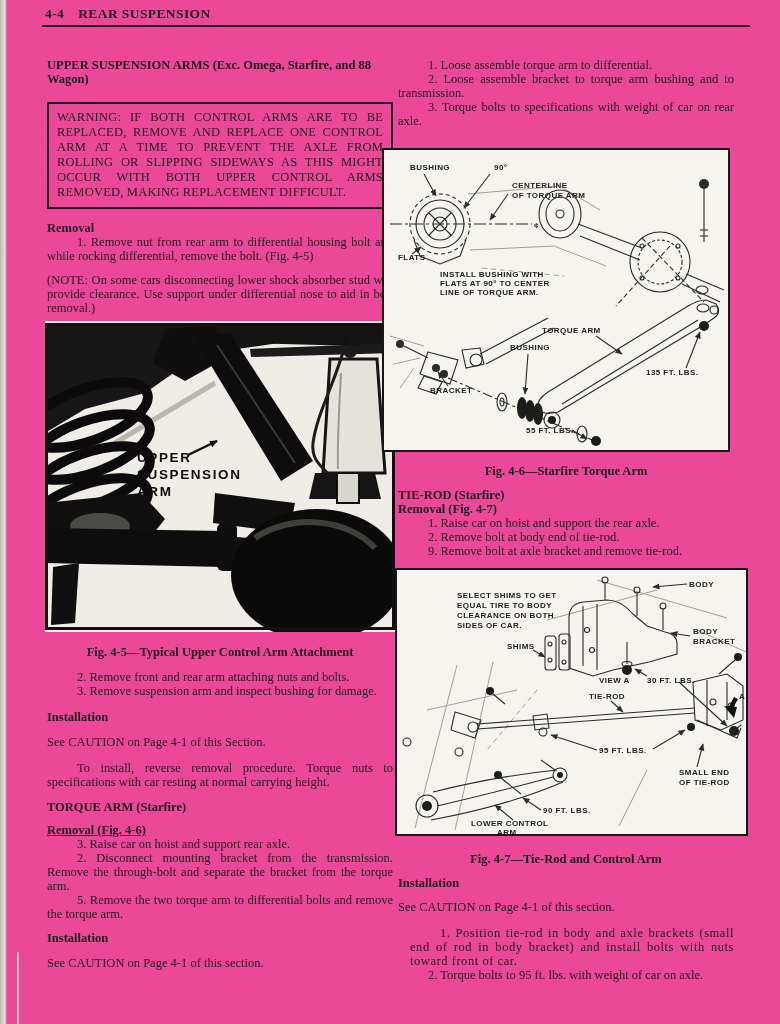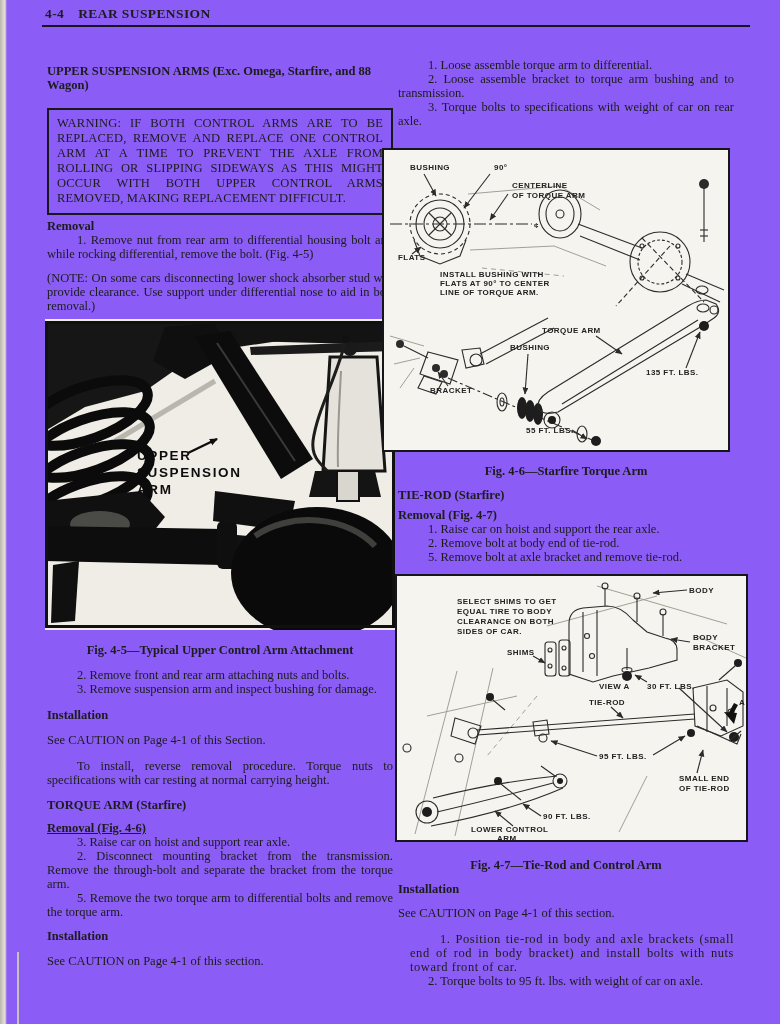--- a/index.html
+++ b/index.html
@@ -1,16 +1,16 @@
 <!DOCTYPE html>
 <html><head>
 <meta charset="utf-8">
 <style>
   html,body{margin:0;padding:0;background:#e7e5df;}
-  .page{position:relative;width:780px;height:1024px;background:#8b5cf6;overflow:hidden;
+  .page{position:relative;width:780px;height:1024px;background:#ec4899;overflow:hidden;
         font-family:"Liberation Serif",serif;color:#1c1c1c;}
   .scan-edge{position:absolute;left:0;top:0;width:7px;height:1024px;
         background:linear-gradient(90deg,#b9b6af,#e4e2db 70%,rgba(0,0,0,0));}
   .scan-line{position:absolute;left:17px;top:952px;width:2px;height:72px;background:#c6c3bb;}
   .hdr{position:absolute;left:45px;top:6px;font-weight:bold;font-size:13.5px;letter-spacing:.4px;}
   .hdr .num{margin-right:14px;}
   .hrule{position:absolute;left:42px;top:25px;width:708px;height:2.4px;background:#15151a;}
   .col{position:absolute;top:58px;font-size:12.5px;line-height:14px;}
   .col.left{left:47px;width:346px;}
   .col.right{left:398px;width:336px;}
@@ -22,21 +22,21 @@
            text-align:justify;line-height:15px;letter-spacing:.2px;}
   figure{margin:0;}
   .photo{margin-top:6px;margin-left:-2px;width:350px;height:311px;background:#efede6;}
   .photo svg{display:block;width:100%;height:100%;}
   .figbox{background:#f5f4ef;border:2px solid #15151a;}
   .fig46{margin-top:20px;margin-left:-16px;width:344px;height:300px;}
   .fig47{margin-top:10px;margin-left:-3px;width:349px;height:264px;}
   .figbox svg{display:block;width:100%;height:100%;}
   figcaption{font-weight:bold;text-align:center;font-size:12.5px;}
   .cap45{margin-top:13px;}
-  .mt4{margin-top:4px;}.mt6{margin-top:6px;}.mt9{margin-top:9px;text-decoration:underline;}
+  .mt4{margin-top:12px;}.mt6{margin-top:0;}.mt9{margin-top:9px;text-decoration:underline;}
   .mt10{margin-top:10px;}.mt11{margin-top:11px;}.mt12{margin-top:12px;}.mt16{margin-top:16px;}
   .lsp{letter-spacing:.55px;margin-left:12px;}
   
   .lab{font-family:"Liberation Sans",sans-serif;font-weight:bold;font-size:8px;
        letter-spacing:.45px;fill:#222;}
   .photolab{font-family:"Liberation Sans",sans-serif;font-weight:bold;font-size:13.5px;
        letter-spacing:1.6px;fill:#0d0d0d;}
   .ln{stroke:#2b2b2b;stroke-width:1.1;fill:none;}
   .ghost{stroke:#a39f96;stroke-width:1;fill:none;}
 </style>
@@ -231,21 +231,21 @@
           <line class="ln" x1="188" y1="280" x2="203" y2="289" marker-end="url(#ah46)"></line>
         </g>
       </svg>
     </figure>
     <figcaption class="mt12">Fig. 4-6—Starfire Torque Arm</figcaption>
 
     <h2 class="mt10">TIE-ROD (Starfire)</h2>
     <h3 class="mt6">Removal (Fig. 4-7)</h3>
     <p class="step">1. Raise car on hoist and support the rear axle.</p>
     <p class="step">2. Remove bolt at body end of tie-rod.</p>
-    <p class="step">5. Remove bolt at axle bracket and remove tie-rod.</p>
+    <p class="step">9. Remove bolt at axle bracket and remove tie-rod.</p>
 
     <figure class="figbox fig47">
       <svg viewBox="0 0 349 264">
         <defs>
           <marker id="ah47" markerWidth="8" markerHeight="8" refX="6.5" refY="3" orient="auto" markerUnits="userSpaceOnUse">
               <path d="M0,0L7,3L0,6Z" fill="#2b2b2b"></path>
             </marker>
         </defs>
         <g>
           <path class="ghost" d="M150,50 L260,20 M200,10 L330,48 M60,95 L18,258 M96,92 L58,260 M30,140 L120,120 M250,200 L222,256 M300,60 L349,82"></path>

